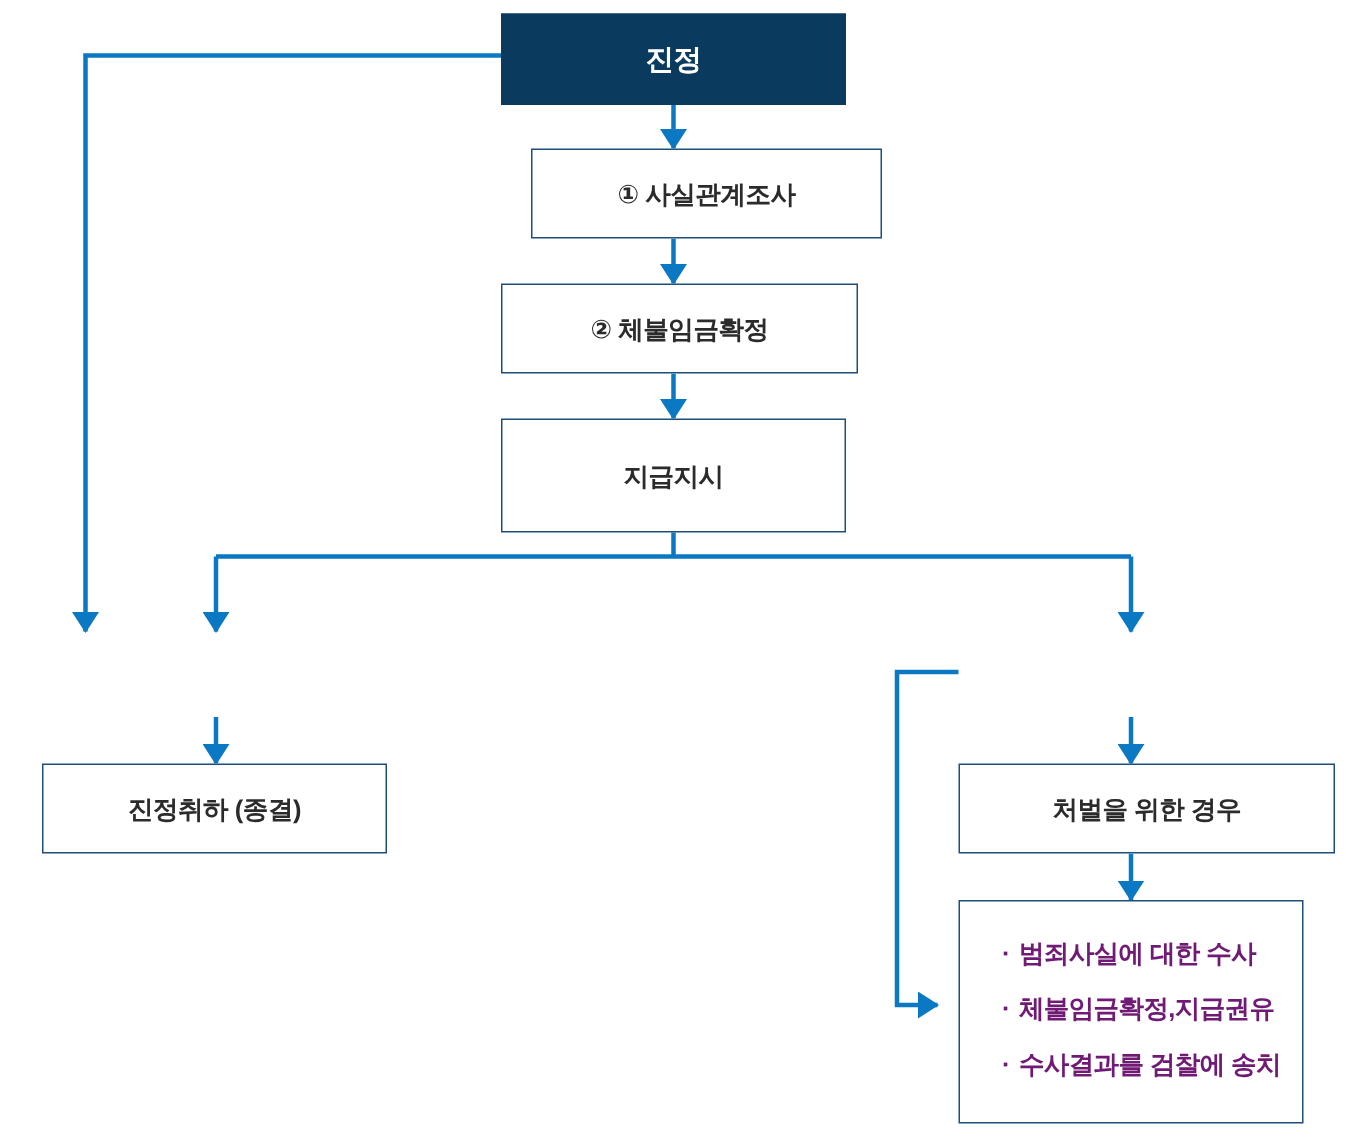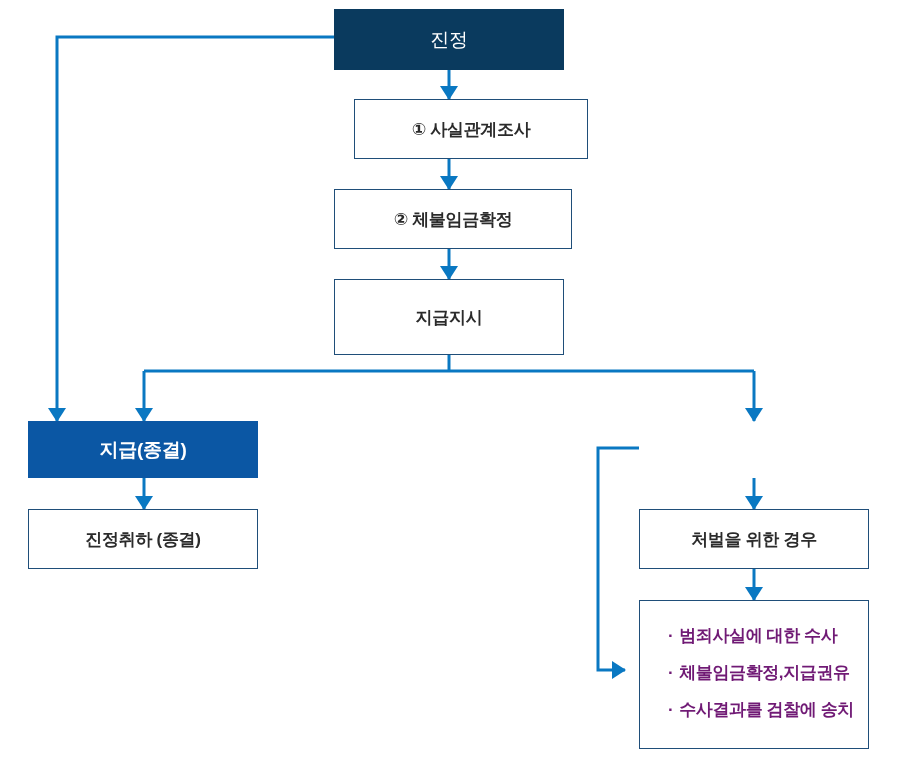--- a/index.html
+++ b/index.html
@@ -31,21 +31,21 @@
     box-sizing: border-box;
     display: flex;
     align-items: center;
     justify-content: center;
     text-align: center;
     letter-spacing: -0.3px;
   }
   .node-header {
     background: #0a3a5e;
     color: #ffffff;
-    font-weight: normal;
+    font-weight: bold;
     font-size: 19px;
     border: 1px solid #0a3a5e;
   }
   .node-primary {
     background: #0b57a4;
     color: #ffffff;
     font-weight: bold;
     font-size: 19px;
     border: 1px solid #0b57a4;
   }
@@ -128,30 +128,27 @@
   </div>
 
   <div class="node node-plain" style="left:334px; top:189px; width:238px; height:60px;">
     <span>② 체불임금확정</span>
   </div>
 
   <div class="node node-plain" style="left:334px; top:279px; width:230px; height:76px;">
     <span>지급지시</span>
   </div>
 
-  <div class="node node-primary" style="left:28px; top:421px; width:230px; height:57px;">
-    <span>지급(종결)</span>
-  </div>
 
   <div class="node node-plain" style="left:28px; top:509px; width:230px; height:60px;">
     <span>진정취하 (종결)</span>
   </div>
 
 
-  <div class="node node-plain" style="left:639px; top:509px; width:230px; height:60px;">
+  <div class="node node-plain" style="left:639px; top:509px; width:251px; height:60px;">
     <span>처벌을 위한 경우</span>
   </div>
 
   <div class="node node-list" style="left:639px; top:600px; width:230px; height:149px;">
     <div class="li">범죄사실에 대한 수사</div>
     <div class="li">체불임금확정,지급권유</div>
     <div class="li">수사결과를 검찰에 송치</div>
   </div>
 
 </div>

